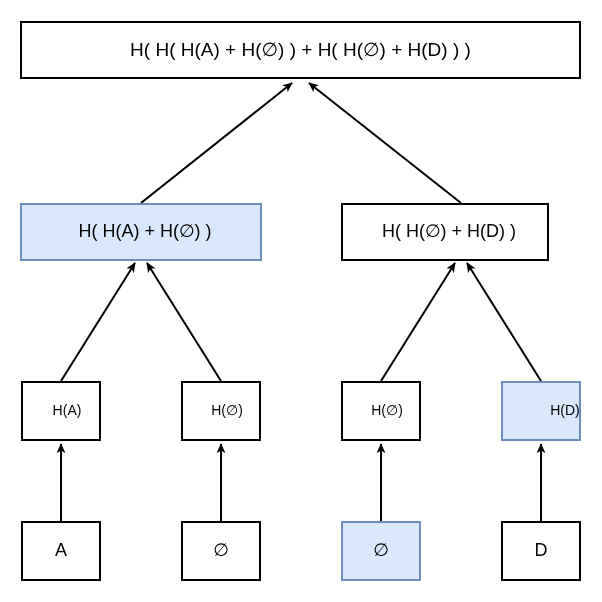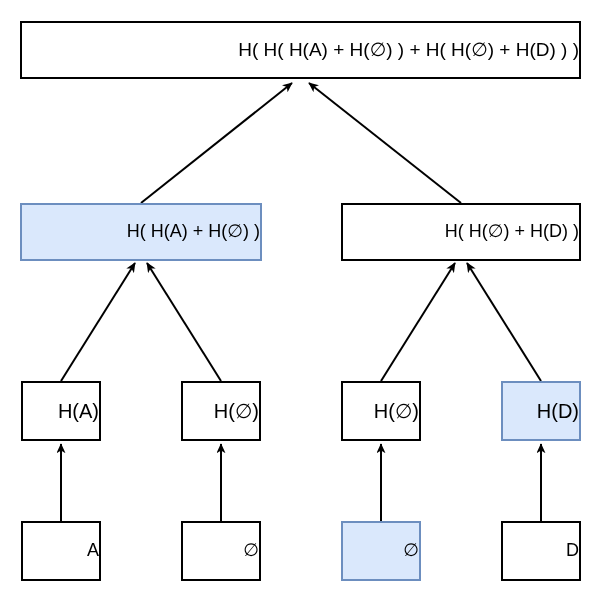--- a/index.html
+++ b/index.html
@@ -22,39 +22,39 @@
     left: 0;
     top: 0;
     width: 602px;
     height: 602px;
   }
   .node-box {
     position: absolute;
     box-sizing: border-box;
     display: flex;
     align-items: center;
-    justify-content: flex-end;
+    justify-content: center;
     background: #ffffff;
     border: 2px solid #000000;
     z-index: 2;
   }
   .node-box.highlight {
     background: #dae8fc;
     border: 2px solid #6c8ebf;
   }
   .node-label {
     color: #000000;
     text-align: center;
     white-space: nowrap;
     line-height: 1.1;
     font-family: "Liberation Sans", sans-serif;
   }
   .size-root   { font-size: 19px; }
   .size-inner  { font-size: 18px; margin-left: 8px; }
-  .size-leaf   { font-size: 20px; margin-left: 12px; }
+  .size-leaf   { font-size: 14px; margin-left: 12px; }
   .size-data   { font-size: 18px; }
 </style>
 </head>
 <body>
 
 <div id="diagram-root">
 
   <svg id="diagram-svg" viewBox="0 0 602 602" xmlns="http://www.w3.org/2000/svg">
     <defs>
       <marker id="arrowhead" markerWidth="10" markerHeight="9" refX="9.2" refY="4.5" orient="auto" markerUnits="userSpaceOnUse">
@@ -81,21 +81,21 @@
   </svg>
 
   <div class="node-box" style="left:20px; top:21px; width:561px; height:58px;">
     <span class="node-label size-root">H( H( H(A) + H(∅) ) + H( H(∅) + H(D) ) )</span>
   </div>
 
   <div class="node-box highlight" style="left:20px; top:203px; width:242px; height:58px;">
     <span class="node-label size-inner">H( H(A) + H(∅) )</span>
   </div>
 
-  <div class="node-box" style="left:341px; top:203px; width:240px; height:58px;">
+  <div class="node-box" style="left:341px; top:203px; width:208px; height:58px;">
     <span class="node-label size-inner">H( H(∅) + H(D) )</span>
   </div>
 
   <div class="node-box" style="left:21px; top:381px; width:80px; height:60px;">
     <span class="node-label size-leaf">H(A)</span>
   </div>
 
   <div class="node-box" style="left:181px; top:381px; width:80px; height:60px;">
     <span class="node-label size-leaf">H(∅)</span>
   </div>

